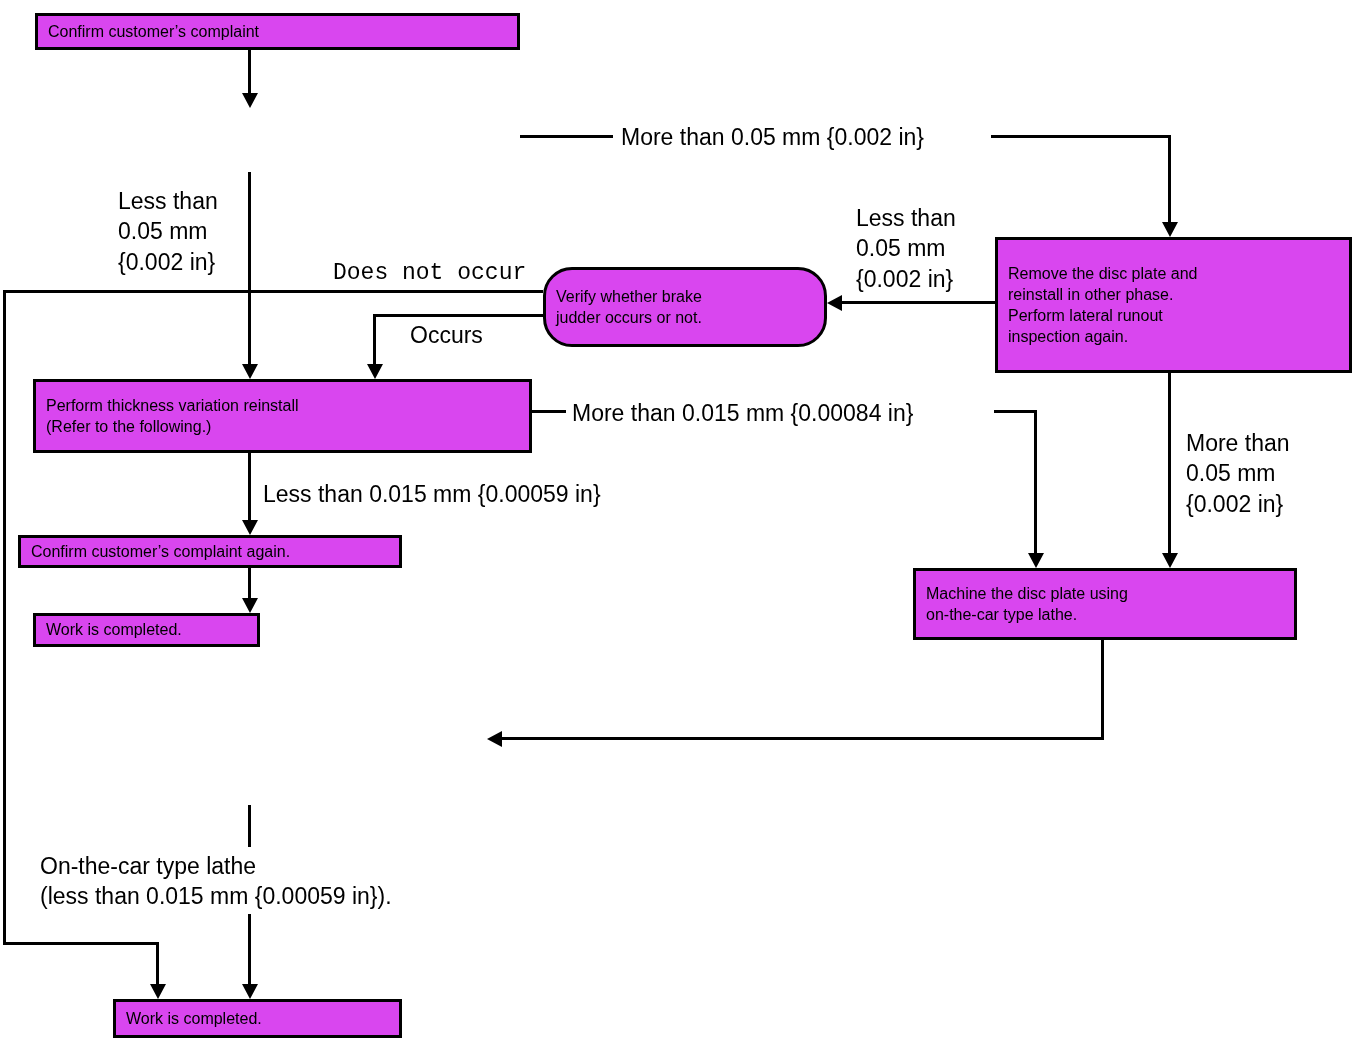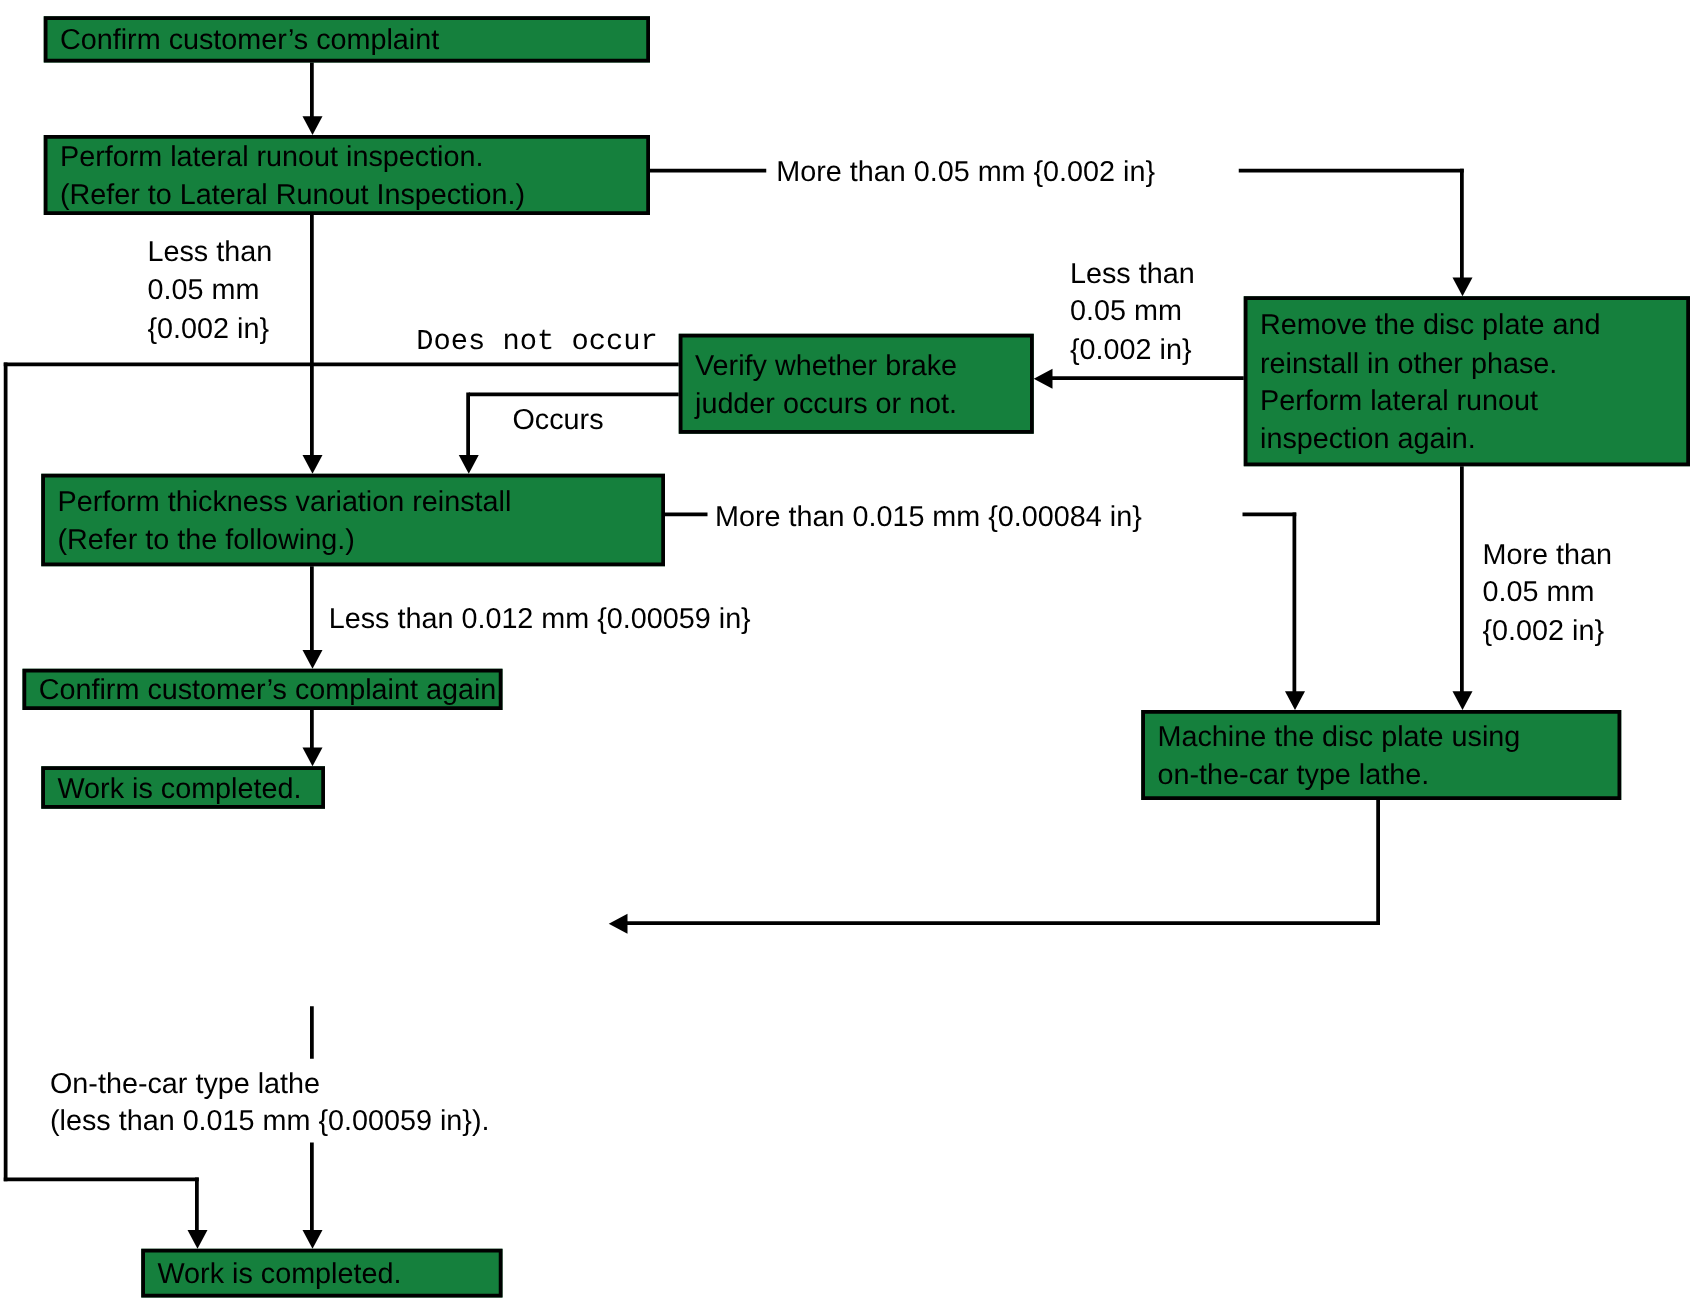--- a/index.html
+++ b/index.html
@@ -9,25 +9,25 @@
     height: 1041px;
     background: #ffffff;
     font-family: "Liberation Sans", "DejaVu Sans", sans-serif;
     color: #000000;
     overflow: hidden;
   }
   .node {
     position: absolute;
     box-sizing: border-box;
     border: 3px solid #000000;
-    background: #15803d;
+    background: #d946ef;
     display: flex;
     align-items: center;
     padding: 2px 10px;
-    font-size: 23px;
+    font-size: 16px;
     line-height: 1.32;
     white-space: pre-line;
   }
   .node.single { white-space: pre; }
   .lbl {
     position: absolute;
     font-size: 23px;
     line-height: 1.32;
     white-space: pre;
   }
@@ -47,24 +47,22 @@
     border-right: 15px solid #000000;
   }
 </style>
 </head>
 <body>
 
 <div id="stage">
 
   <div class="node single" style="left:35px; top:13px; width:485px; height:37px;">Confirm customer’s complaint</div>
 
-  <div class="node" style="left:35px; top:108px; width:485px; height:64px;">Perform lateral runout inspection.
-(Refer to Lateral Runout Inspection.)</div>
 
-  <div class="node" style="left:543px; top:267px; width:284px; height:80px;">Verify whether brake
+  <div class="node" style="left:543px; top:267px; width:284px; height:80px;border-radius:29px;">Verify whether brake
 judder occurs or not.</div>
 
   <div class="node" style="left:995px; top:237px; width:357px; height:136px;">Remove the disc plate and
 reinstall in other phase.
 Perform lateral runout
 inspection again.</div>
 
   <div class="node" style="left:33px; top:379px; width:499px; height:74px;">Perform thickness variation reinstall
 (Refer to the following.)</div>
 
@@ -87,21 +85,21 @@
   <div class="lbl" style="left:856px; top:203px;">Less than
 0.05 mm
 {0.002 in}</div>
 
   <div class="lbl" style="left:333px; top:258px;font-family:Liberation Mono, monospace;">Does not occur</div>
 
   <div class="lbl" style="left:410px; top:320px;">Occurs</div>
 
   <div class="lbl" style="left:572px; top:398px;">More than 0.015 mm {0.00084 in}</div>
 
-  <div class="lbl" style="left:263px; top:479px;">Less than 0.012 mm {0.00059 in}</div>
+  <div class="lbl" style="left:263px; top:479px;">Less than 0.015 mm {0.00059 in}</div>
 
   <div class="lbl" style="left:1186px; top:428px;">More than
 0.05 mm
 {0.002 in}</div>
 
   <div class="lbl" style="left:40px; top:851px;">On-the-car type lathe
 (less than 0.015 mm {0.00059 in}).</div>
 
   <div class="vline" style="left:248px; top:50px;  height:46px;"></div>
   <div class="arr-down" style="left:242px; top:93px;"></div>

